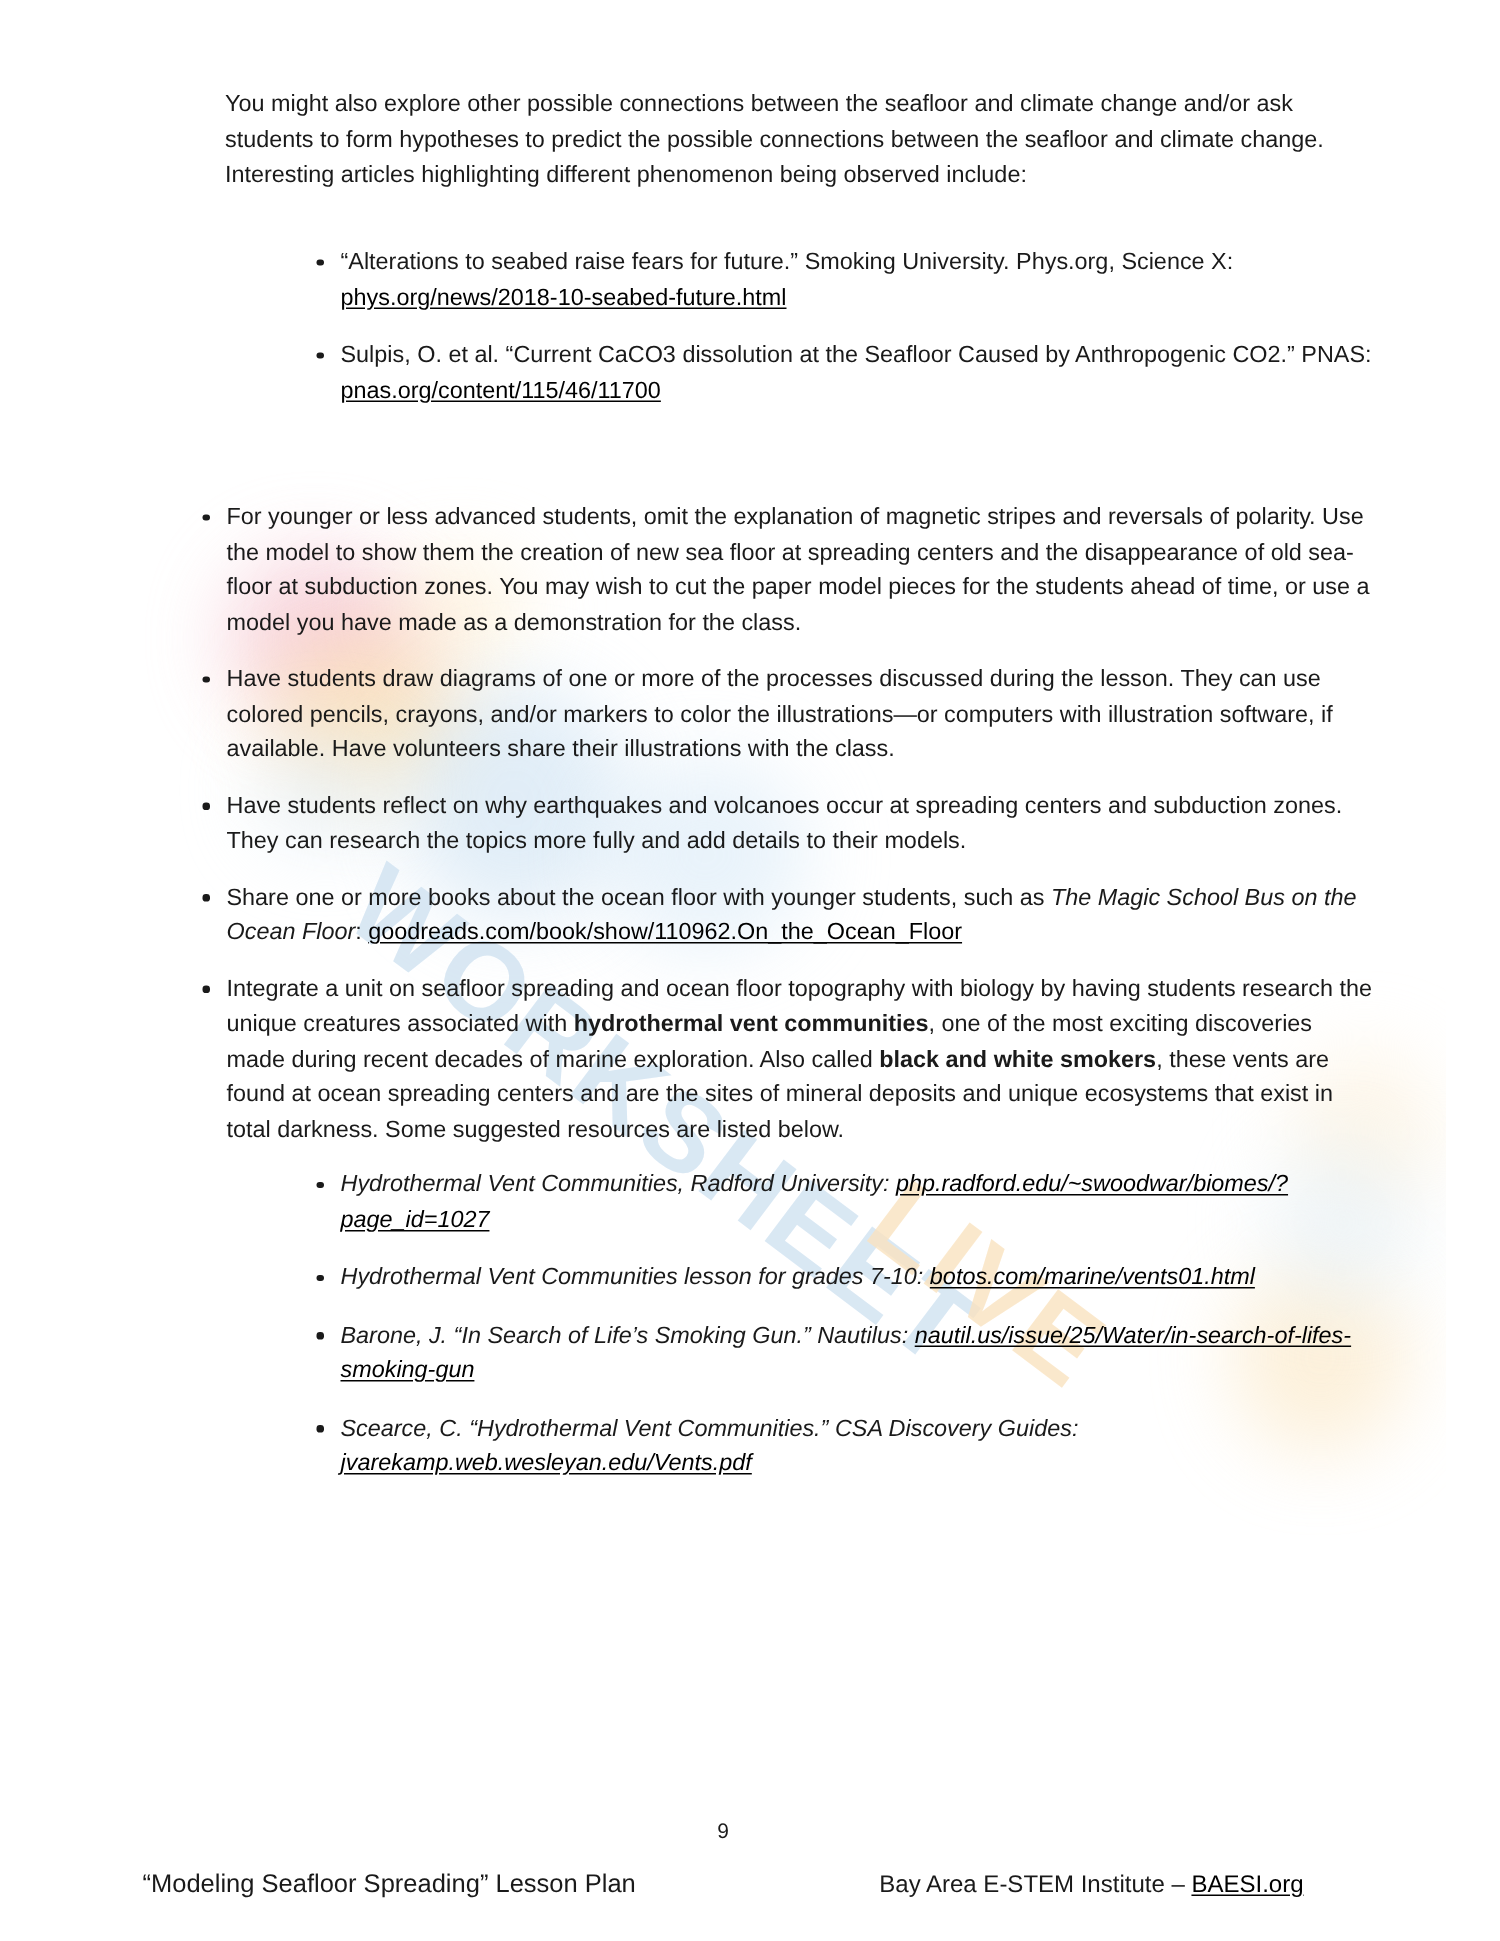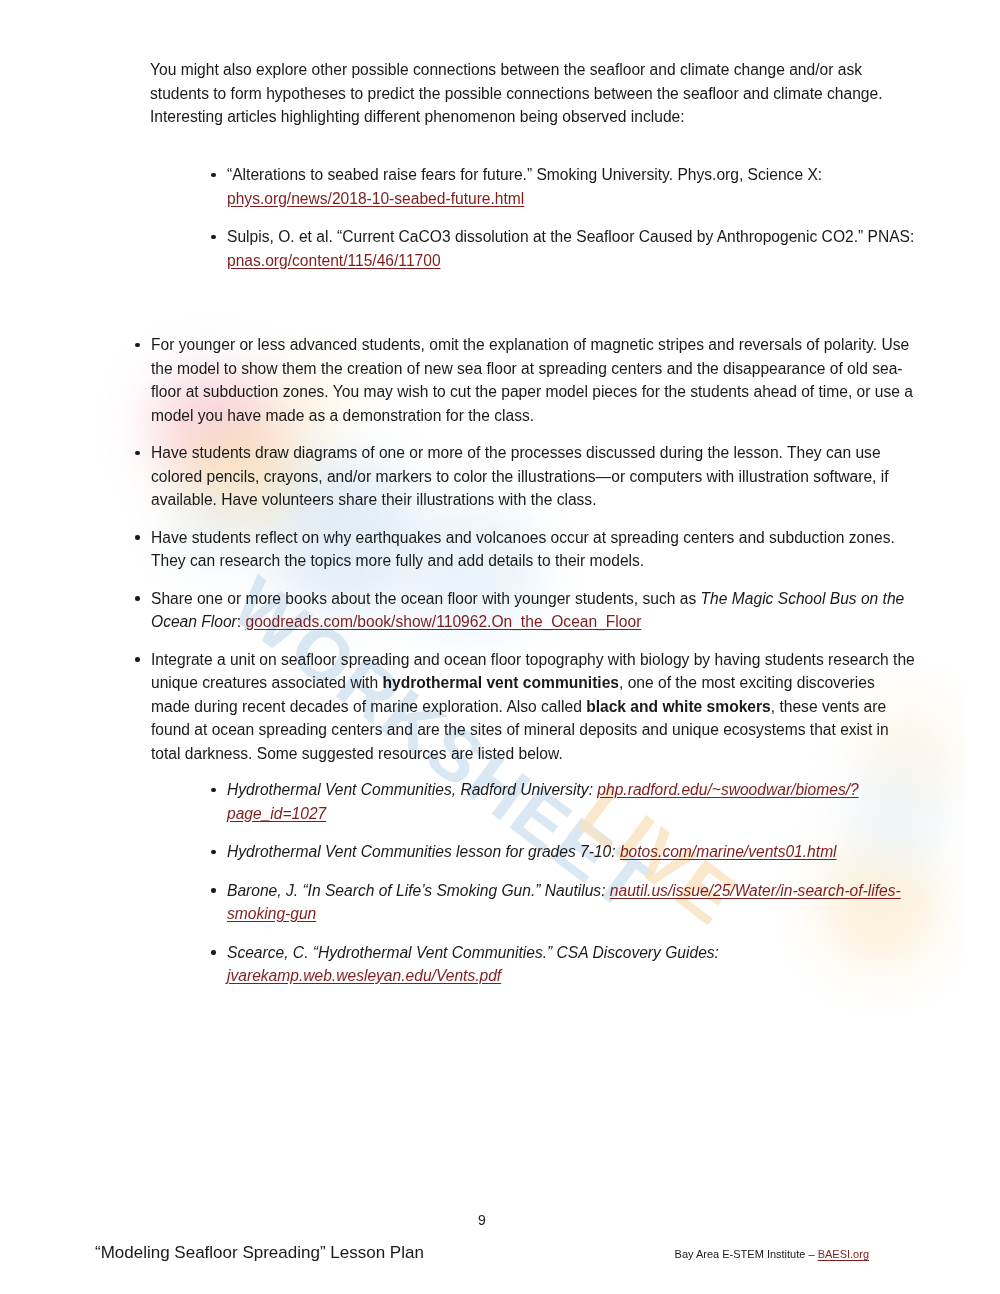--- a/index.html
+++ b/index.html
@@ -175,21 +175,21 @@
     content: "";
     position: absolute;
     left: 6px;
     top: 9.5px;
     width: 4.5px;
     height: 4.5px;
     background: #1a1a1a;
     border-radius: 50%;
   }
   a.doclink, .doclink {
-    color: #7f1d1d;
+    color: #000000;
     text-decoration: underline;
     text-underline-offset: 1.5px;
     word-break: break-word;
   }
   .bold { font-weight: 700; }
   .ital { font-style: italic; }
 
   
   .footer {
     position: absolute;
@@ -206,21 +206,21 @@
     white-space: nowrap;
   }
   .footer-center {
     font-size: 14px;
     color: #1a1a1a;
     position: absolute;
     left: 0; right: 0;
     text-align: center;
   }
   .footer-right {
-    font-size: 11px;
+    font-size: 16px;
     color: #1a1a1a;
     margin-left: auto;
     white-space: nowrap;
     margin-top: 36px;
   }
 </style>
 </head>
 <body>
 
 <div class="page">

